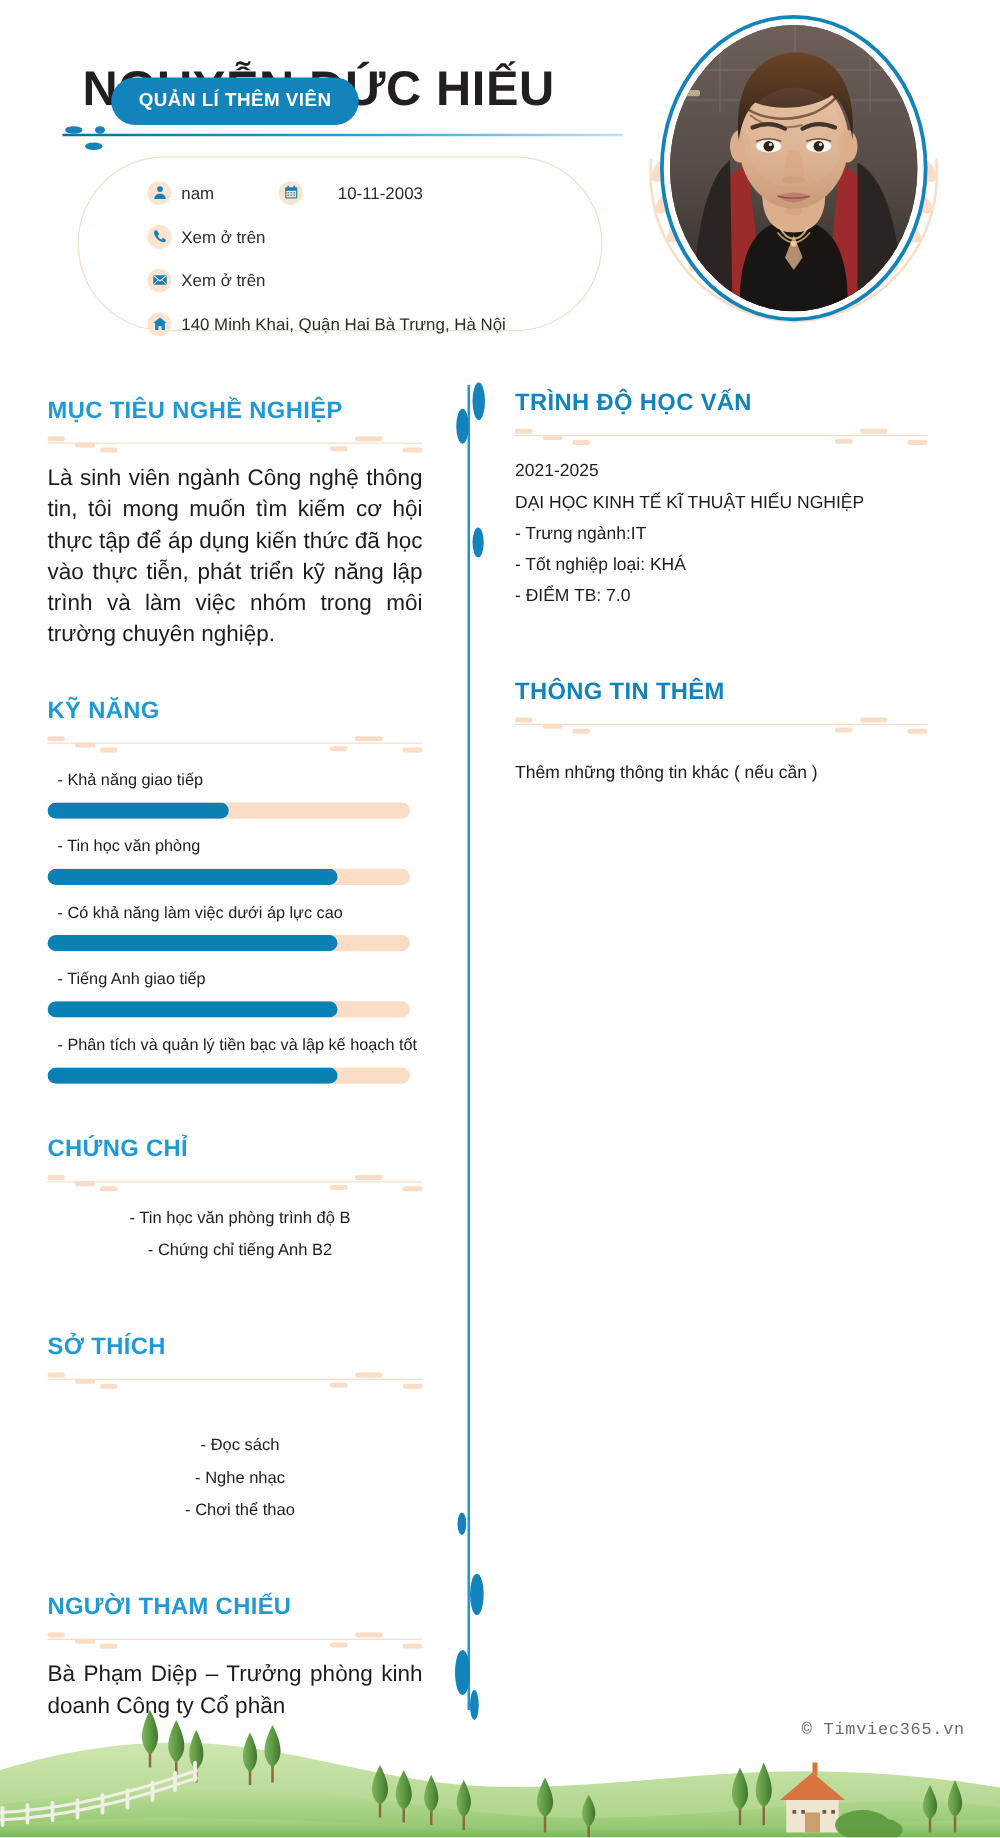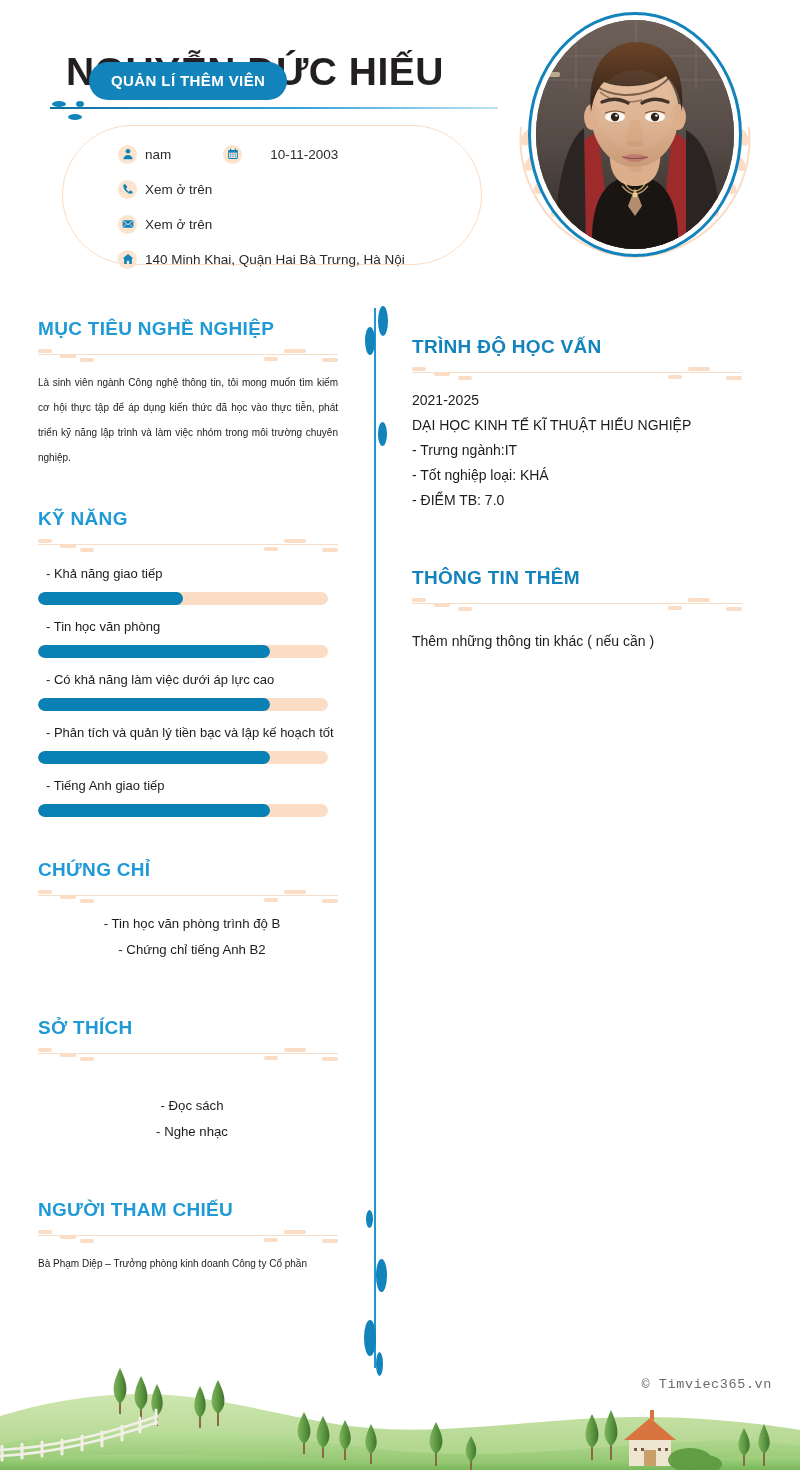--- a/index.html
+++ b/index.html
@@ -144,21 +144,21 @@
     top: 12px;
     width: 198px;
     height: 229px;
     border-radius: 50%;
     overflow: hidden;
     background: #4b4440;
   }
   .photo-svg { width: 100%; height: 100%; display: block; }
 
   .col-left  { position: absolute; left: 38px;  top: 318px; width: 300px; }
-  .col-right { position: absolute; left: 412px; top: 336px; width: 330px; }
+  .col-right { position: absolute; left: 412px; top: 312px; width: 330px; }
 
   
   .divider-line {
     position: absolute;
     left: 374px;
     top: 308px;
     width: 1.6px;
     height: 1060px;
     background: #2196d4;
   }
@@ -205,21 +205,21 @@
     height: 4px;
   }
   .r1 { left: 0;    top: 1px;  width: 14px; }
   .r2 { left: 22px; top: 6px;  width: 16px; }
   .r3 { left: 14%;  top: 10px; width: 14px; }
   .r4 { right: 32px; top: 1px; width: 22px; }
   .r5 { right: 60px; top: 9px; width: 14px; }
   .r6 { right: 0;   top: 10px; width: 16px; }
 
   .para {
-    font-size: 10px;
+    font-size: 18px;
     line-height: 25px;
     color: #1c1c1c;
     text-align: justify;
     margin-top: 6px;
   }
   .plain-line {
     font-size: 14px;
     line-height: 25px;
     color: #1c1c1c;
   }
@@ -507,28 +507,28 @@
       </div>
 
       <div class="skill-block">
         <div class="skill-label">- Có khả năng làm việc dưới áp lực cao</div>
         <div class="bar-track">
           <div class="bar-fill" style="width: 80%;"></div>
         </div>
       </div>
 
       <div class="skill-block">
-        <div class="skill-label">- Phân tích và quản lý tiền bạc và lập kế hoạch tốt</div>
+        <div class="skill-label">- Tiếng Anh giao tiếp</div>
         <div class="bar-track">
           <div class="bar-fill" style="width: 80%;"></div>
         </div>
       </div>
 
       <div class="skill-block">
-        <div class="skill-label">- Tiếng Anh giao tiếp</div>
+        <div class="skill-label">- Phân tích và quản lý tiền bạc và lập kế hoạch tốt</div>
         <div class="bar-track">
           <div class="bar-fill" style="width: 80%;"></div>
         </div>
       </div>
     </div>
 
     <div class="gap-md"></div>
 
     <div>
       <div class="sec-title">CHỨNG CHỈ</div>
@@ -554,20 +554,21 @@
           <i class="r1"></i>
           <i class="r2"></i>
           <i class="r3"></i>
           <i class="r4"></i>
           <i class="r5"></i>
           <i class="r6"></i>
       </div>
       <div class="gap-sm"></div>
       <div class="bullet">- Đọc sách</div>
       <div class="bullet">- Nghe nhạc</div>
+      <div class="bullet">- Chơi thể thao</div>
     </div>
 
     <div class="gap-lg"></div>
 
     <div>
       <div class="sec-title">NGƯỜI THAM CHIẾU</div>
       <div class="sec-rule">
         <span class="line"></span>
           <i class="r1"></i>
           <i class="r2"></i>

